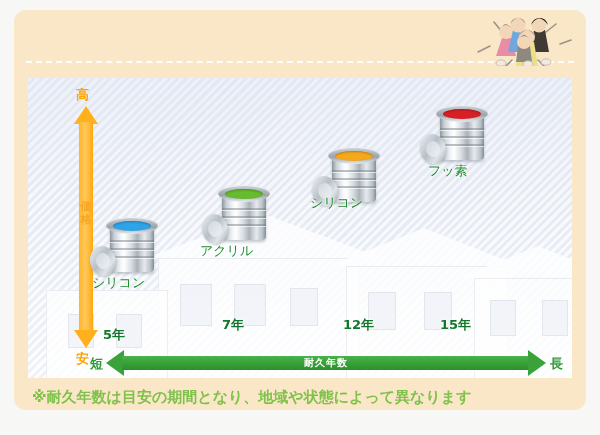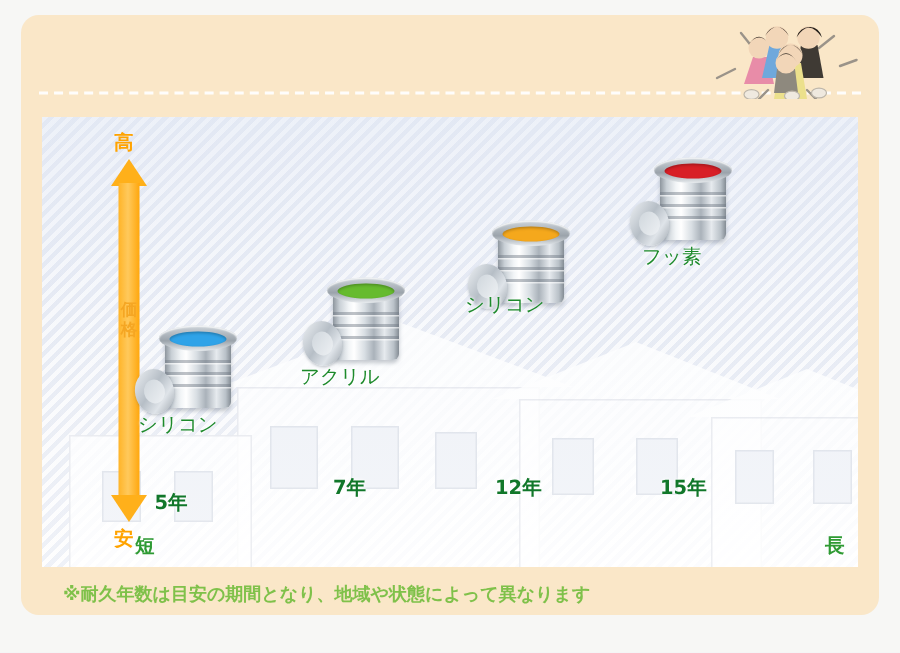--- a/index.html
+++ b/index.html
@@ -233,23 +233,23 @@
   .year-label {
     position: absolute;
     font-size: 13px; font-weight: bold; color: #11772a;
     white-space: nowrap;
     text-shadow: 0 0 2px #ffffff, 0 0 3px #ffffff;
   }
 
   
   #footnote {
     position: absolute;
-    left: 28px;
+    left: 18px;
     top: 378px;
-    font-size: 12px;
+    font-size: 15px;
     font-weight: bold;
     color: #7fc14a;
     white-space: nowrap;
   }
 </style>
 </head>
 <body>
 
 <div id="card">
 
@@ -354,35 +354,41 @@
       <div class="can">
         <div class="rib" style="top:16px;"></div>
         <div class="rib" style="top:24px;"></div>
         <div class="rib" style="top:32px;"></div>
       </div>
       <div class="can-rim"></div>
       <div class="can-paint" style="background:#f5a81c;"></div>
       <div class="can-lid"></div>
     </div>
     <div class="can-name" style="left:282px; top:116px;">シリコン</div>
-    <div class="year-label" style="left:302px; top:238px;">12年</div>
+    <div class="year-label" style="left:315px; top:238px;">12年</div>
 
     <div class="can-group" style="left:396px; top:34px;">
       <div class="can">
         <div class="rib" style="top:16px;"></div>
         <div class="rib" style="top:24px;"></div>
         <div class="rib" style="top:32px;"></div>
       </div>
       <div class="can-rim"></div>
       <div class="can-paint" style="background:#d81f26;"></div>
       <div class="can-lid"></div>
     </div>
     <div class="can-name" style="left:400px; top:84px;">フッ素</div>
     <div class="year-label" style="left:412px; top:238px;">15年</div>
 
+    <div id="dur-arrow">
+      <div class="head-l"></div>
+      <div class="shaft"></div>
+      <div class="head-r"></div>
+      <div id="dur-label">耐久年数</div>
+    </div>
     <div id="label-short">短</div>
     <div id="label-long">長</div>
 
   </div>
 
   <div id="footnote">※耐久年数は目安の期間となり、地域や状態によって異なります</div>
 
 </div>
 
 </body></html>

